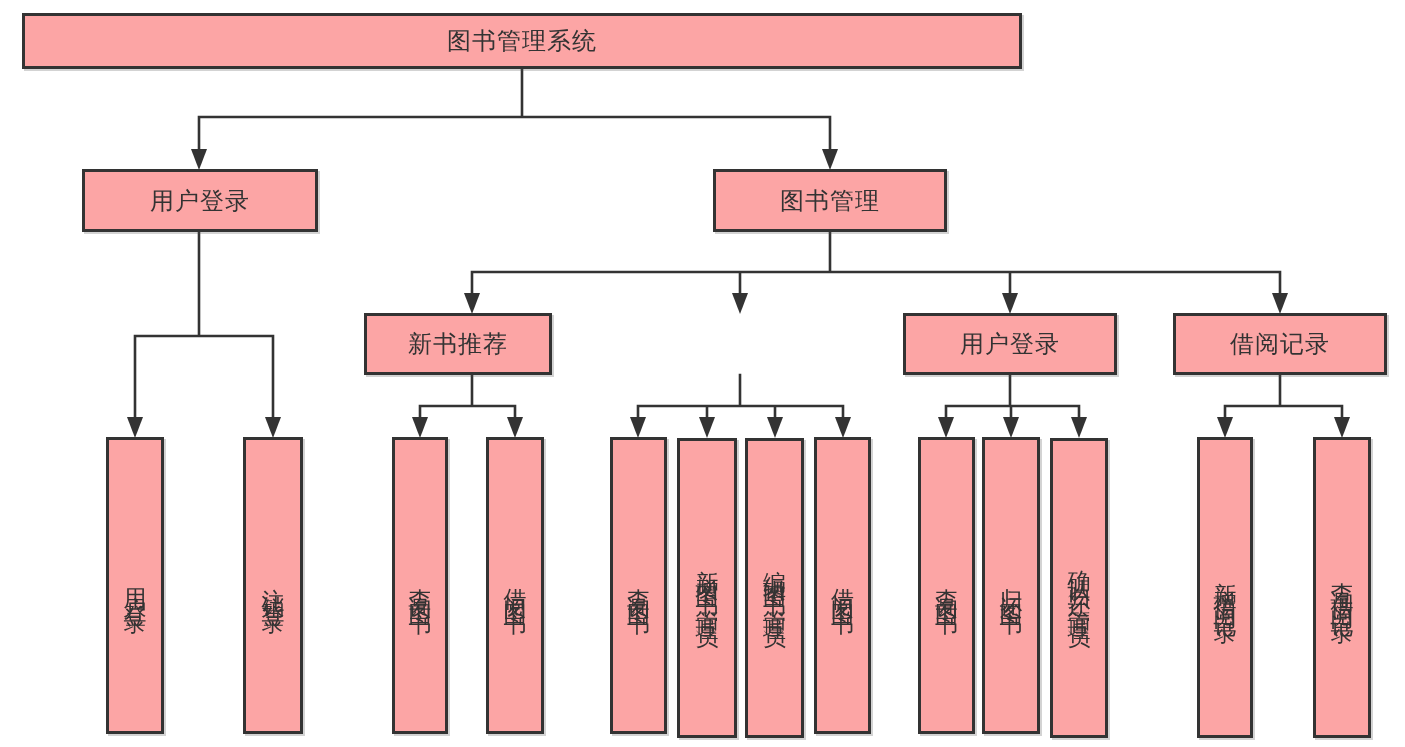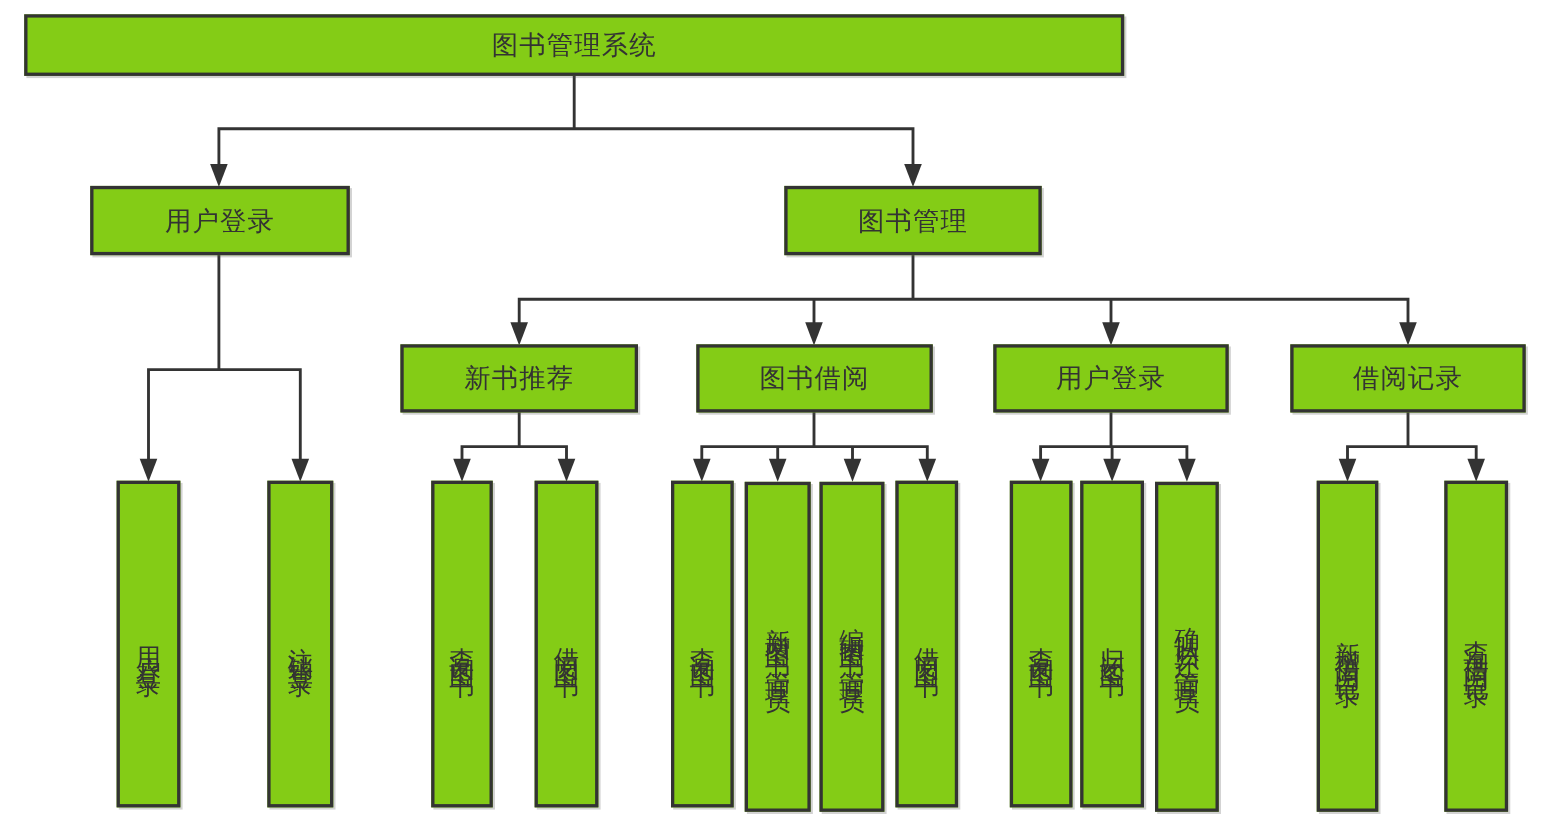--- a/index.html
+++ b/index.html
@@ -13,21 +13,21 @@
     color: #333333;
   }
   .connector-layer {
     position: absolute;
     left: 0; top: 0;
     width: 1405px; height: 747px;
   }
   .node {
     position: absolute;
     box-sizing: border-box;
-    background: #84cc16;
+    background: #fca5a5;
     border: 3px solid #333333;
     box-shadow: 2px 2px 0 rgba(80,80,80,0.25);
     display: flex;
     align-items: center;
     justify-content: center;
   }
   .hbox .label {
     font-size: 24px;
     letter-spacing: 1px;
     white-space: nowrap;
@@ -92,25 +92,22 @@
     <span class="label">图书管理系统</span>
   </div>
 
   <div class="node hbox" style="left:82px; top:169px; width:236px; height:63px;">
     <span class="label">用户登录</span>
   </div>
   <div class="node hbox" style="left:713px; top:169px; width:234px; height:63px;">
     <span class="label">图书管理</span>
   </div>
 
-  <div class="node hbox" style="left:364px; top:313px; width:216px; height:62px;">
+  <div class="node hbox" style="left:364px; top:313px; width:188px; height:62px;">
     <span class="label">新书推荐</span>
-  </div>
-  <div class="node hbox" style="left:633px; top:313px; width:215px; height:62px;">
-    <span class="label">图书借阅</span>
   </div>
   <div class="node hbox" style="left:903px; top:313px; width:214px; height:62px;">
     <span class="label">用户登录</span>
   </div>
   <div class="node hbox" style="left:1173px; top:313px; width:214px; height:62px;">
     <span class="label">借阅记录</span>
   </div>
 
   <div class="node vbox" style="left:106px; top:437px; width:58px; height:297px;">
     <span class="label">用户登录</span>

